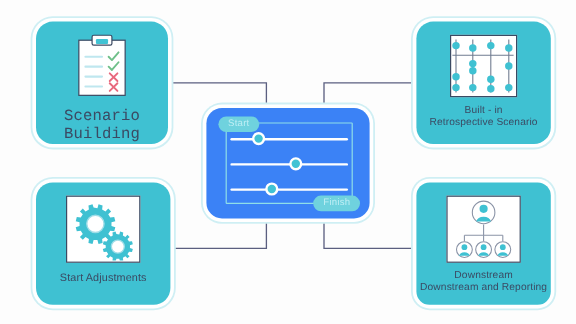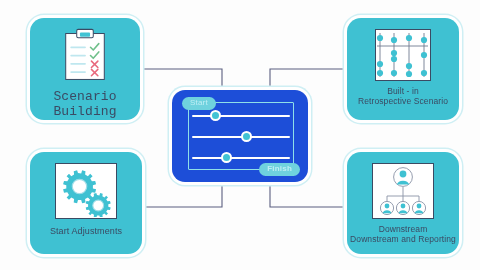--- a/index.html
+++ b/index.html
@@ -39,30 +39,30 @@
   #card-scenario .card-label{font-size:13px;margin-top:7px;font-family:Liberation Mono, monospace;}
 
   #card-builtin{left:347px;top:18px;width:112px;height:102px;padding-top:11px;}
   #card-builtin .card-icon{width:56px;height:52px;}
   #card-builtin .card-label{font-size:8.5px;margin-top:6px;}
 
   #card-manual{left:30px;top:152px;width:112px;height:102px;padding-top:11px;}
   #card-manual .card-icon{width:62px;height:56px;}
   #card-manual .card-label{font-size:9px;margin-top:7px;}
 
-  #card-downstream{left:347px;top:152px;width:112px;height:102px;padding-top:11px;}
+  #card-downstream{left:347px;top:152px;width:112px;height:102px;padding-top:11px;border-radius:11px;}
   #card-downstream .card-icon{width:62px;height:56px;}
   #card-downstream .card-label{font-size:8.5px;margin-top:6px;}
 
   
   #center-panel{
     position:absolute;z-index:4;
     left:172px;top:90px;width:136px;height:92px;
     border-radius:13px;
-    background:#1d4ed8;
+    background:#3b82f6;
     box-shadow:0 0 0 3px #ffffff, 0 0 0 4.5px #cfeff4;
   }
   #center-panel .inner-frame{
     position:absolute;left:16px;top:12px;right:14px;bottom:12px;
     border:1px solid #8fdfe8;
     border-radius:1px;
   }
   .slider-row{position:absolute;left:20px;right:18px;height:2px;}
   .slider-track{position:absolute;left:0;right:0;top:0;height:2px;background:#ffffff;border-radius:2px;}
   .slider-knob{
@@ -73,21 +73,21 @@
     position:absolute;z-index:5;
     background:#6fd2de;
     color:#bfeef4;
     border-radius:9px;
     font-size:8px;
     padding:2px 8px 3px 8px;
     line-height:1;
     letter-spacing:.2px;
   }
   #pill-start{left:10px;top:7px;}
-  #pill-finish{right:8px;bottom:6px;font-weight:bold;}
+  #pill-finish{right:8px;bottom:6px;}
 </style>
 </head>
 <body>
 
 <div id="stage">
 
   <svg class="conn-layer" viewBox="0 0 480 270" width="480" height="270">
     <g stroke="#5b5f80" stroke-width="1.1" fill="none">
 
       <path d="M140,69 L222,69 L222,90"></path>

